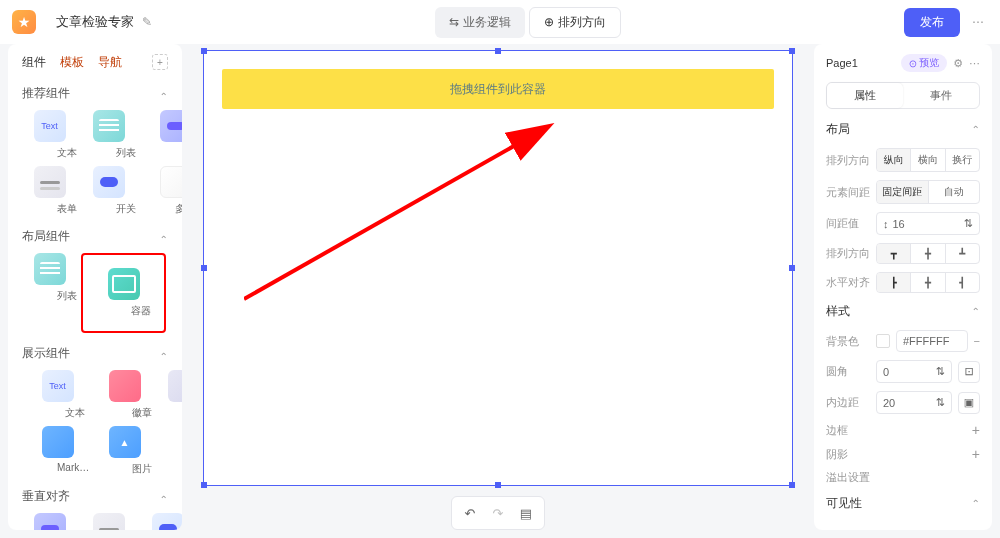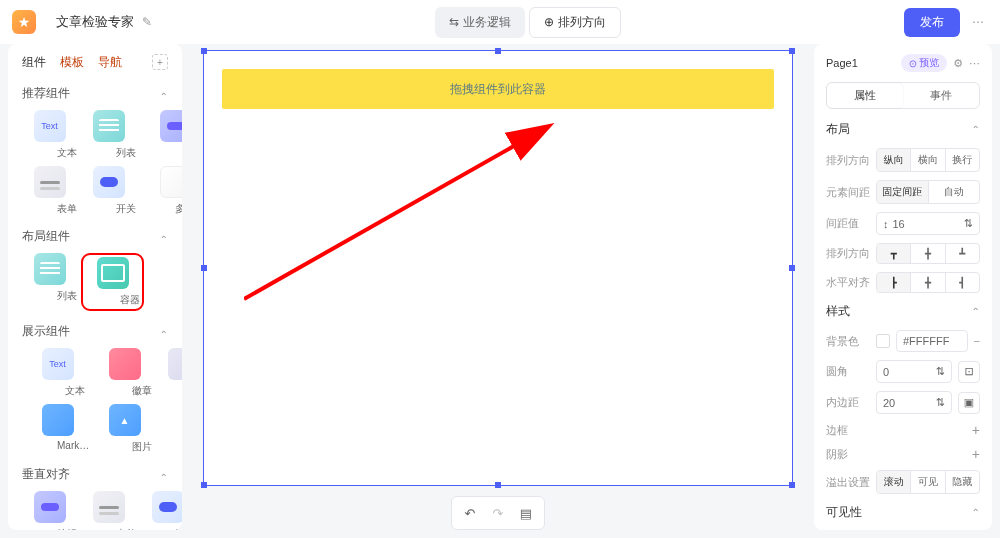--- a/index.html
+++ b/index.html
@@ -47,21 +47,21 @@
     .ic-code { background: linear-gradient(135deg,#2d3748,#1a202c); }
     .ic-md { background: linear-gradient(135deg,#6eb5ff,#4d9fff); }
     
     .ic-list::after, .ic-list2::after { content: ''; width: 20px; height: 14px; background: repeating-linear-gradient(#fff,#fff 2px, transparent 2px, transparent 5px); border-radius: 2px; }
     .ic-btn::after { content: ''; width: 18px; height: 8px; background: #6b5fff; border-radius: 4px; }
     .ic-img::after { content: '▲'; color: #fff; font-size: 10px; }
     .ic-form::after { content: ''; width: 20px; height: 3px; background: #999; border-radius: 2px; box-shadow: 0 6px 0 #ccc; }
     .ic-switch::after { content: ''; width: 18px; height: 10px; background: #4e5ff7; border-radius: 5px; position: relative; }
     .ic-container::after { content: ''; width: 20px; height: 14px; border: 2px solid #fff; border-radius: 2px; }
     
-    .highlight-box { border: 2px solid #ff0000; padding: 2px; border-radius: 9px; }
+    .highlight-box { border: 2px solid #ff0000; padding: 13px; border-radius: 4px; }
     
     
     .canvas-wrap { flex: 1; display: flex; flex-direction: column; align-items: center; position: relative; }
     .canvas { margin-top: 6px; width: 590px; height: 448px; background: #fff; border: 1px solid #4e5ff7; border-radius: 2px; position: relative; padding: 18px; }
     .canvas-handle { position: absolute; width: 6px; height: 6px; background: #4e5ff7; }
     .ch-tl { top: -3px; left: -3px; } .ch-tr { top: -3px; right: -3px; }
     .ch-bl { bottom: -3px; left: -3px; } .ch-br { bottom: -3px; right: -3px; }
     .ch-tm { top: -3px; left: 50%; margin-left: -3px; } .ch-bm { bottom: -3px; left: 50%; margin-left: -3px; }
     .ch-ml { top: 50%; left: -3px; margin-top: -3px; } .ch-mr { top: 50%; right: -3px; margin-top: -3px; }
     .drop-zone { background: #fde047; height: 40px; display: flex; align-items: center; justify-content: center; color: #5a7a85; font-size: 12px; border-radius: 2px; }
@@ -361,25 +361,20 @@
       <div class="rp-row">
           <span class="rp-label">边框</span>
           <span class="add-btn">+</span>
         </div>
       <div class="rp-row">
           <span class="rp-label">阴影</span>
           <span class="add-btn">+</span>
         </div>
       <div class="rp-row">
           <span class="rp-label">溢出设置</span>
-          <div class="btn-group">
-            <span class="active">滚动</span>
-            <span>可见</span>
-            <span>隐藏</span>
-          </div>
         </div>
     </div>
 
     <div class="rp-section">
       <div class="rp-section-title">
           <span>可见性</span>
           <span class="chevron">⌃</span>
         </div>
 
     </div>

